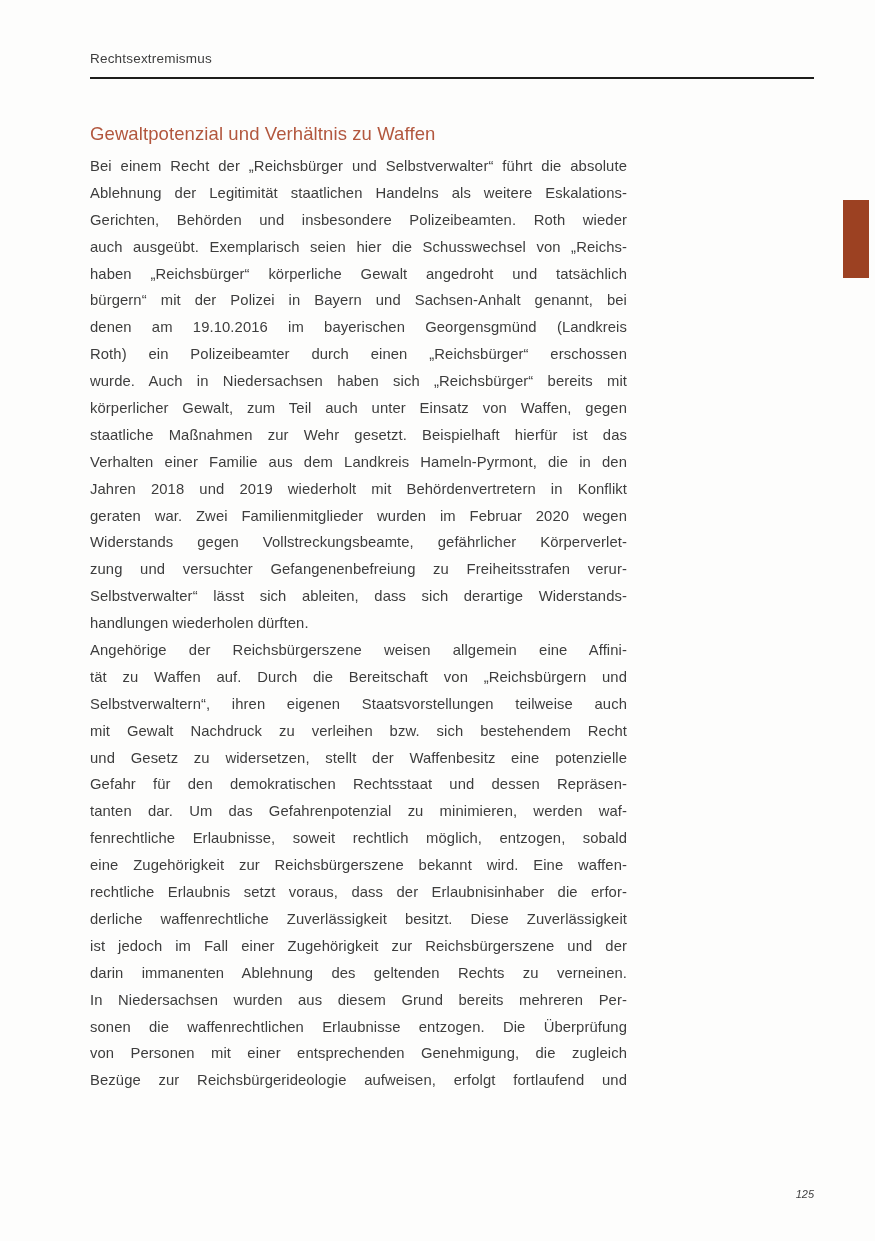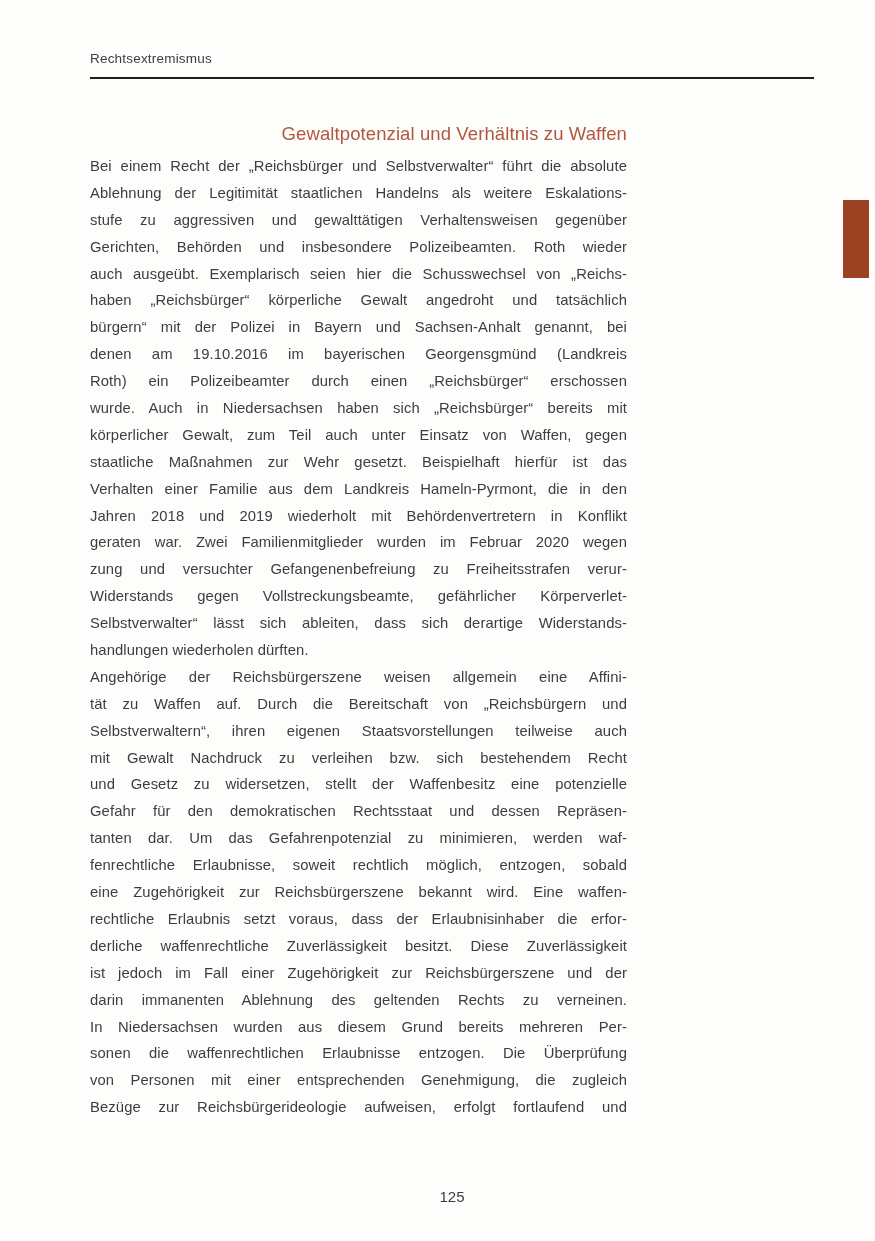--- a/index.html
+++ b/index.html
@@ -47,21 +47,20 @@
     top: 124px;
     width: 537px;
   }
   .section-heading {
     margin: 0 0 9px 0;
     font-size: 18.5px;
     line-height: 20px;
     font-weight: 400;
     color: #b2573e;
     letter-spacing: 0.1px;
-    text-align: right;
   }
   .paragraph {
     margin: 0;
   }
   .line {
     height: 26.9px;
     overflow: hidden;
     font-size: 14.8px;
     line-height: 26.9px;
     color: #3d3d3d;
@@ -71,58 +70,58 @@
     white-space: nowrap;
   }
   .line.line-last {
     text-align-last: left;
   }
   .page-number {
     position: absolute;
     left: 90px;
     top: 1188px;
     width: 724px;
-    text-align: center;
-    font-size: 15px;
+    text-align: right;
+    font-size: 11px;
     color: #3d3d3d;
+    font-style: italic;
   }
 </style>
 </head>
 <body>
 
 <div class="page">
 
   <div class="running-header">Rechtsextremismus</div>
 
   <div class="header-rule"></div>
 
   <div class="edge-tab"></div>
 
   <div class="content">
     <h2 class="section-heading">Gewaltpotenzial und Verhältnis zu Waffen</h2>
 
     <div class="body-text">
         <div class="paragraph">
           <div class="line">Bei einem Recht der „Reichsbürger und Selbstverwalter“ führt die absolute</div>
           <div class="line">Ablehnung der Legitimität staatlichen Handelns als weitere Eskalations-</div>
-          <div class="line">stufe zu aggressiven und gewalttätigen Verhaltensweisen gegenüber</div>
           <div class="line">Gerichten, Behörden und insbesondere Polizeibeamten. Roth wieder</div>
           <div class="line">auch ausgeübt. Exemplarisch seien hier die Schusswechsel von „Reichs-</div>
           <div class="line">haben „Reichsbürger“ körperliche Gewalt angedroht und tatsächlich</div>
           <div class="line">bürgern“ mit der Polizei in Bayern und Sachsen-Anhalt genannt, bei</div>
           <div class="line">denen am 19.10.2016 im bayerischen Georgensgmünd (Landkreis</div>
           <div class="line">Roth) ein Polizeibeamter durch einen „Reichsbürger“ erschossen</div>
           <div class="line">wurde. Auch in Niedersachsen haben sich „Reichsbürger“ bereits mit</div>
           <div class="line">körperlicher Gewalt, zum Teil auch unter Einsatz von Waffen, gegen</div>
           <div class="line">staatliche Maßnahmen zur Wehr gesetzt. Beispielhaft hierfür ist das</div>
           <div class="line">Verhalten einer Familie aus dem Landkreis Hameln-Pyrmont, die in den</div>
           <div class="line">Jahren 2018 und 2019 wiederholt mit Behördenvertretern in Konflikt</div>
           <div class="line">geraten war. Zwei Familienmitglieder wurden im Februar 2020 wegen</div>
+          <div class="line">Widerstands gegen Vollstreckungsbeamte, gefährlicher Körperverlet-</div>
           <div class="line">zung und versuchter Gefangenenbefreiung zu Freiheitsstrafen verur-</div>
-          <div class="line">Widerstands gegen Vollstreckungsbeamte, gefährlicher Körperverlet-</div>
           <div class="line">Selbstverwalter“ lässt sich ableiten, dass sich derartige Widerstands-</div>
           <div class="line line-last">handlungen wiederholen dürften.</div>
         </div>
         <div class="paragraph">
           <div class="line">Angehörige der Reichsbürgerszene weisen allgemein eine Affini-</div>
           <div class="line">tät zu Waffen auf. Durch die Bereitschaft von „Reichsbürgern und</div>
           <div class="line">Selbstverwaltern“, ihren eigenen Staatsvorstellungen teilweise auch</div>
           <div class="line">mit Gewalt Nachdruck zu verleihen bzw. sich bestehendem Recht</div>
           <div class="line">und Gesetz zu widersetzen, stellt der Waffenbesitz eine potenzielle</div>
           <div class="line">Gefahr für den demokratischen Rechtsstaat und dessen Repräsen-</div>

